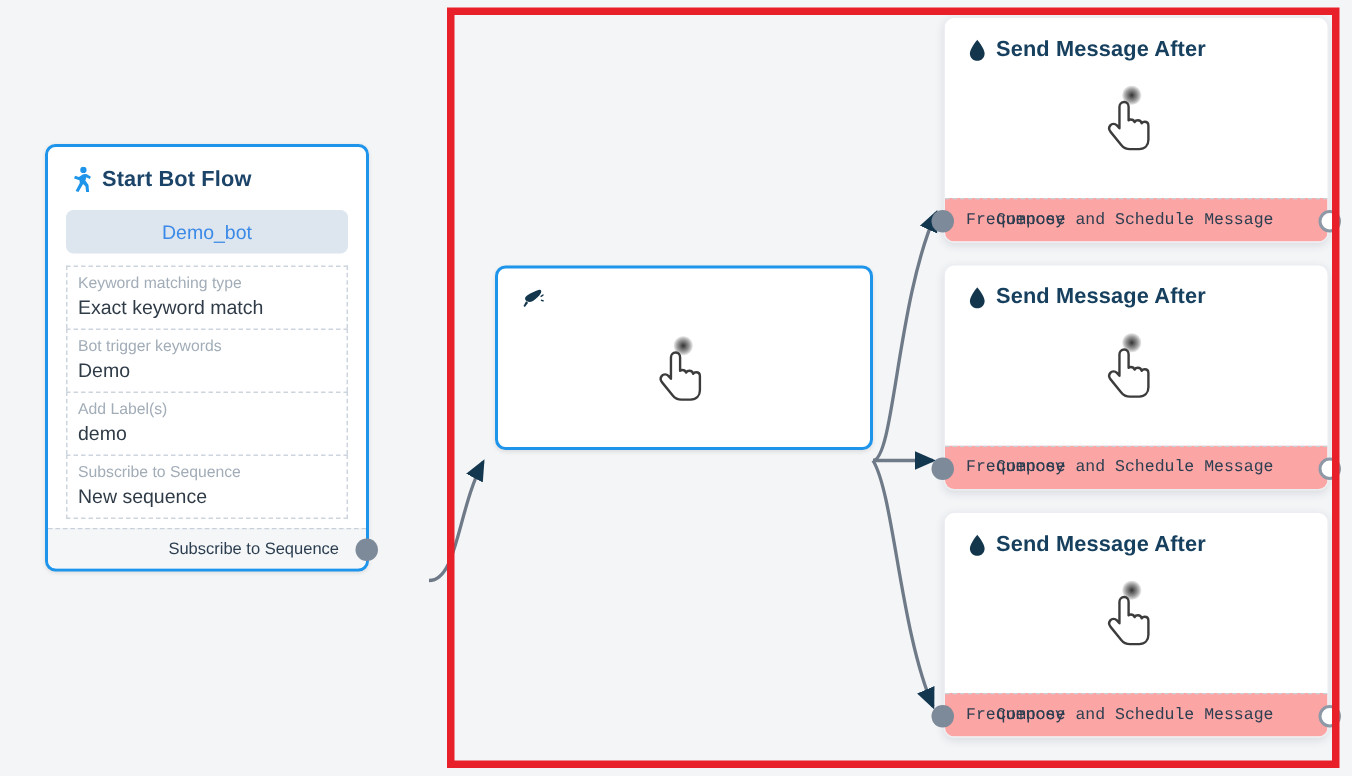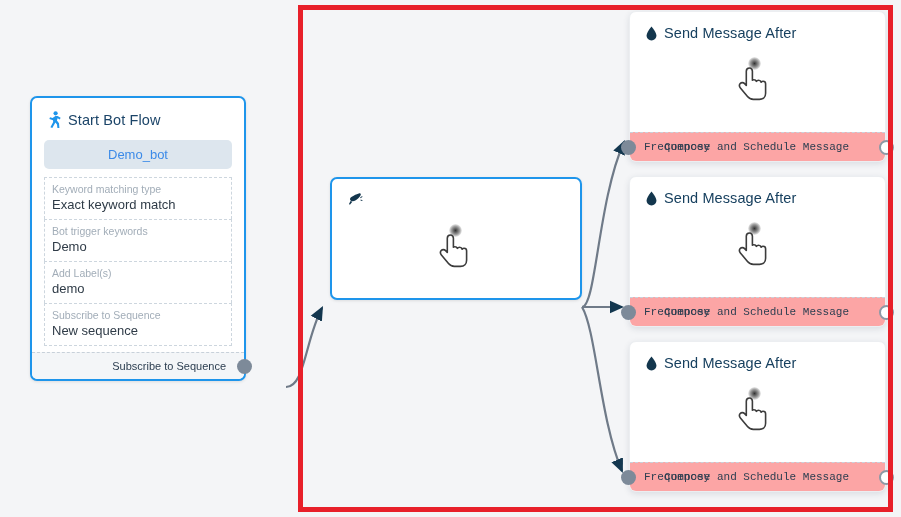--- a/index.html
+++ b/index.html
@@ -37,21 +37,21 @@
     border:2px solid #1e95eb;
     box-shadow:0 1px 3px rgba(0,0,0,.10);
   }
   .node.plain{
     border:1px solid #eceef1;
     box-shadow:0 2px 6px rgba(35,50,70,.12);
   }
   .node-head{
     display:flex;align-items:center;gap:7px;
     padding:13px 16px 6px 16px;
-    font-size:14.5px;font-weight:normal;
+    font-size:14.5px;font-weight:bold;
     color:#1b4468;
     letter-spacing:.1px;
   }
   .node.plain .node-head{color:#17405f;}
   .node-body{position:relative;}
 
   
   .ico{display:inline-block;line-height:0;}
   .ico svg{display:block;}
 

